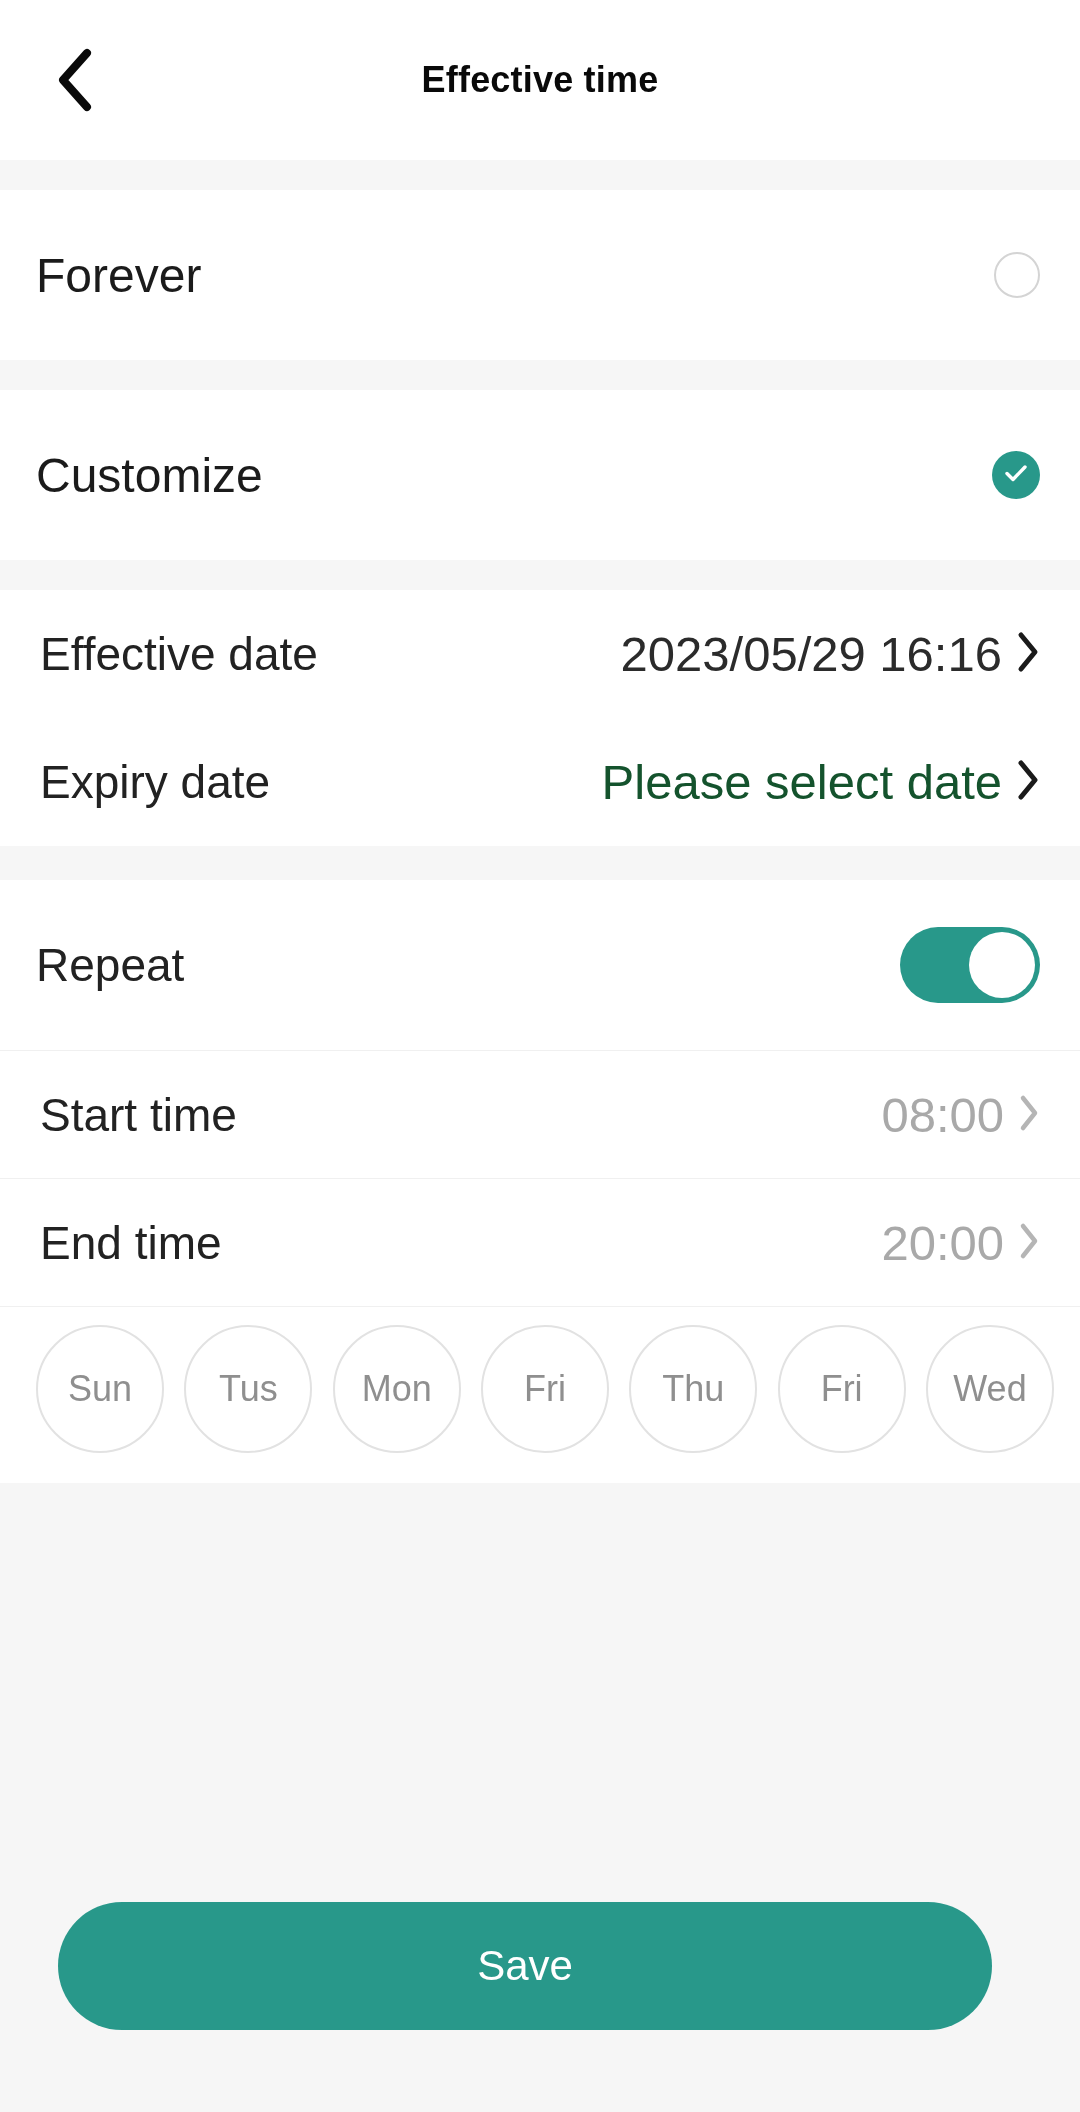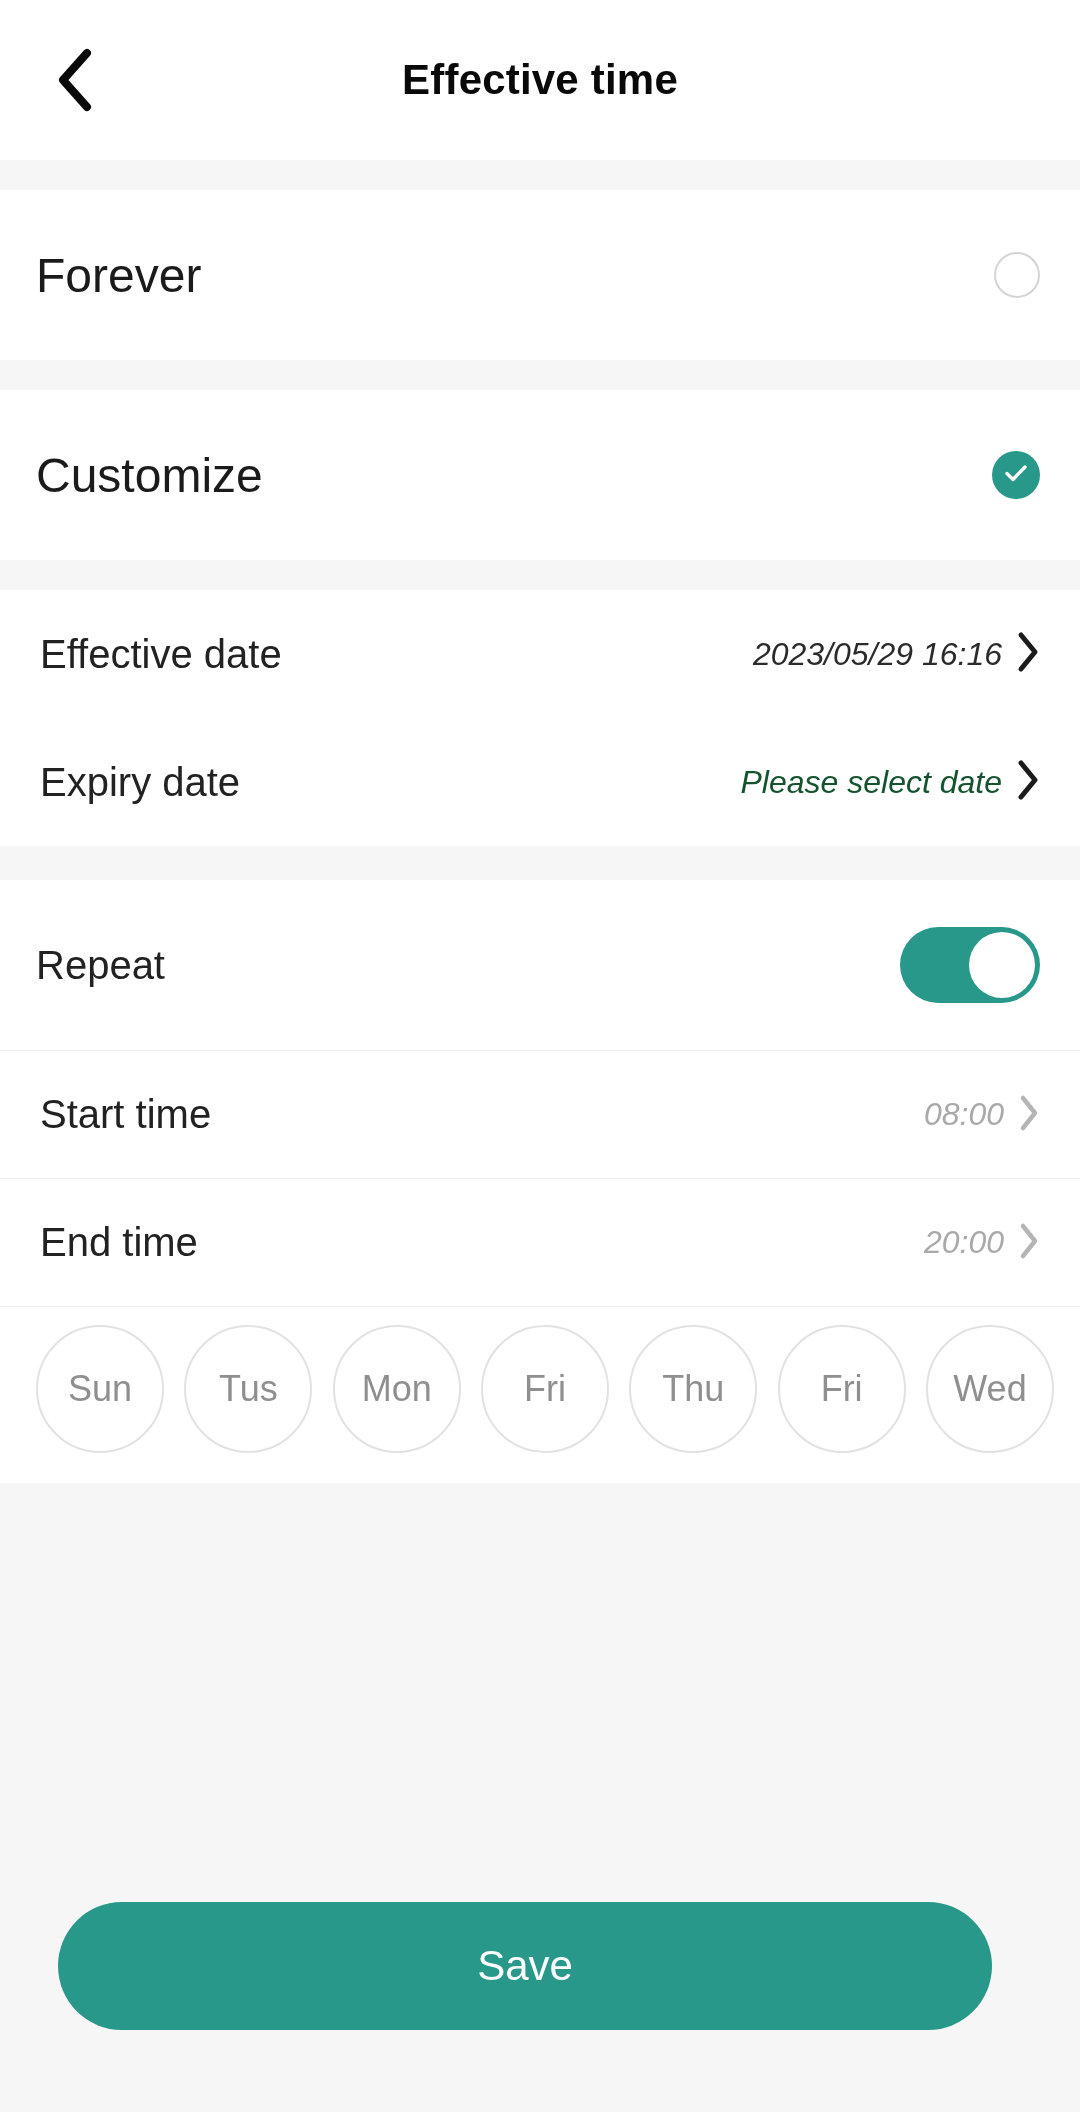--- a/index.html
+++ b/index.html
@@ -26,21 +26,21 @@
   }
   .back-btn {
     position: absolute; left: 20px; top: 0; bottom: 0;
     width: 110px;
     display: flex; align-items: center; justify-content: center;
     cursor: pointer;
   }
   .back-btn svg { display: block; }
   .header-title {
     width: 100%; text-align: center;
-    font-size: 42px; font-weight: bold; color: #090909;
+    font-size: 36px; font-weight: bold; color: #090909;
     letter-spacing: 0.2px;
   }
 
   
   .gap { background: #f6f6f6; flex: 0 0 auto; }
   .gap-30 { height: 30px; }
   .gap-34 { height: 34px; }
 
   
   .group { background: #ffffff; flex: 0 0 auto; }
@@ -49,30 +49,30 @@
     height: 128px;
     display: flex; align-items: center;
     padding: 0 40px;
     background: #ffffff;
     cursor: pointer;
   }
   .row.tall { height: 170px; padding-left: 36px; }
   .row.divider { border-top: 1px solid #f0f0f0; gap: 35px; }
 
   .row-label {
-    font-size: 40px; color: #222222;
+    font-size: 46px; color: #222222;
     flex: 0 0 auto;
   }
   .row-label.big { font-size: 48px; color: #1b1b1b; }
 
   .row-right {
     margin-left: auto;
     display: flex; align-items: center; gap: 14px;
   }
-  .row-value { font-size: 32px; color: #2b2b2b; font-style: italic; }
+  .row-value { font-size: 49px; color: #2b2b2b; }
   .row-value.muted { color: #14532d; }
   .row-value.time { color: #a9a9a9; }
 
   .chev { display: block; flex: 0 0 auto; }
 
   
   .radio-empty {
     width: 46px; height: 46px; border-radius: 50%;
     border: 2.5px solid #d4d4d4; background: #ffffff;
   }

